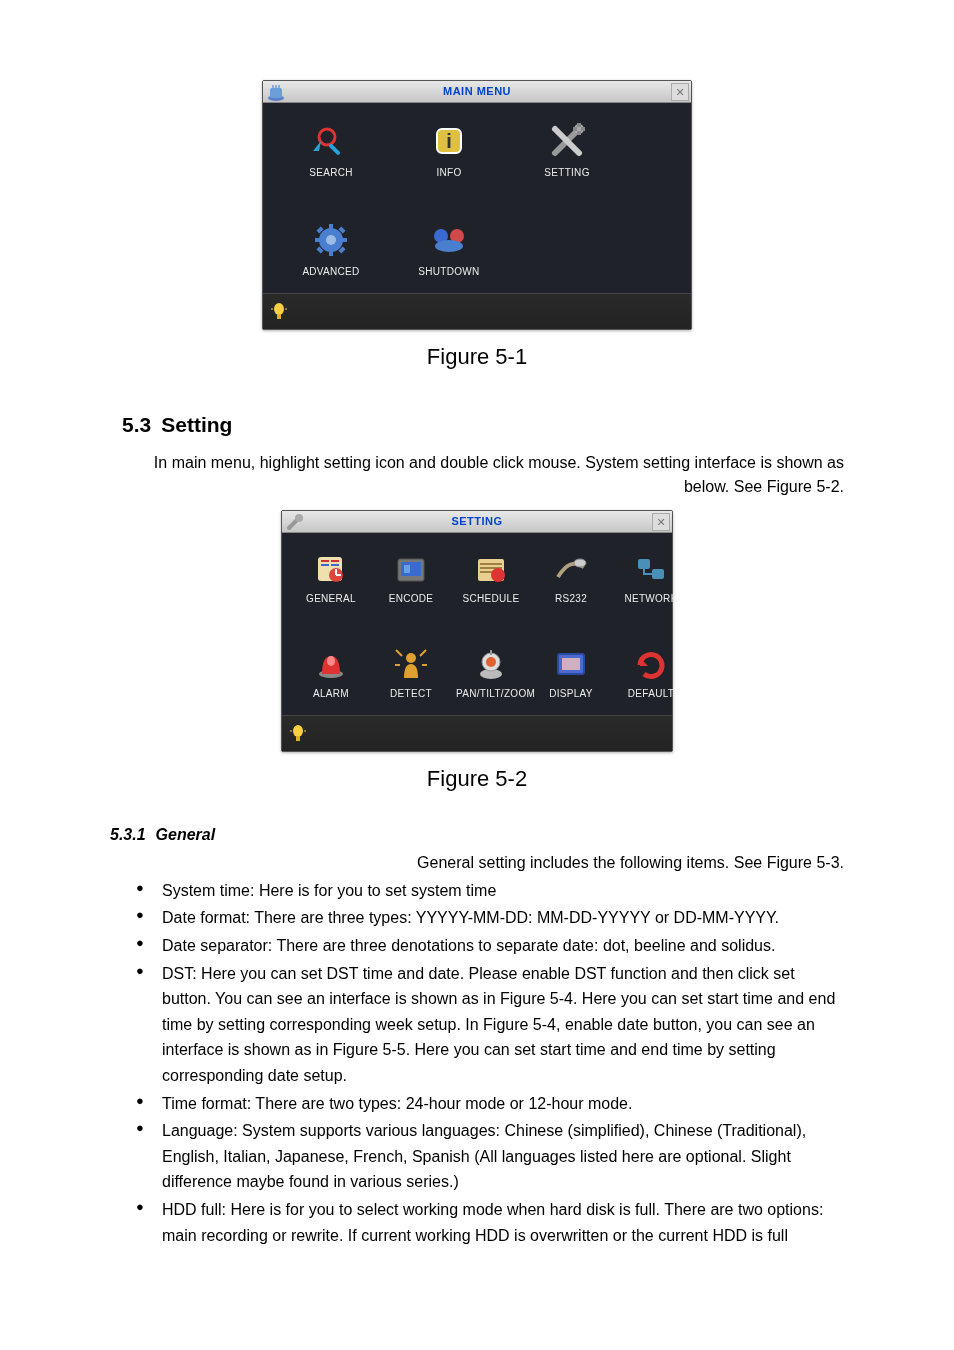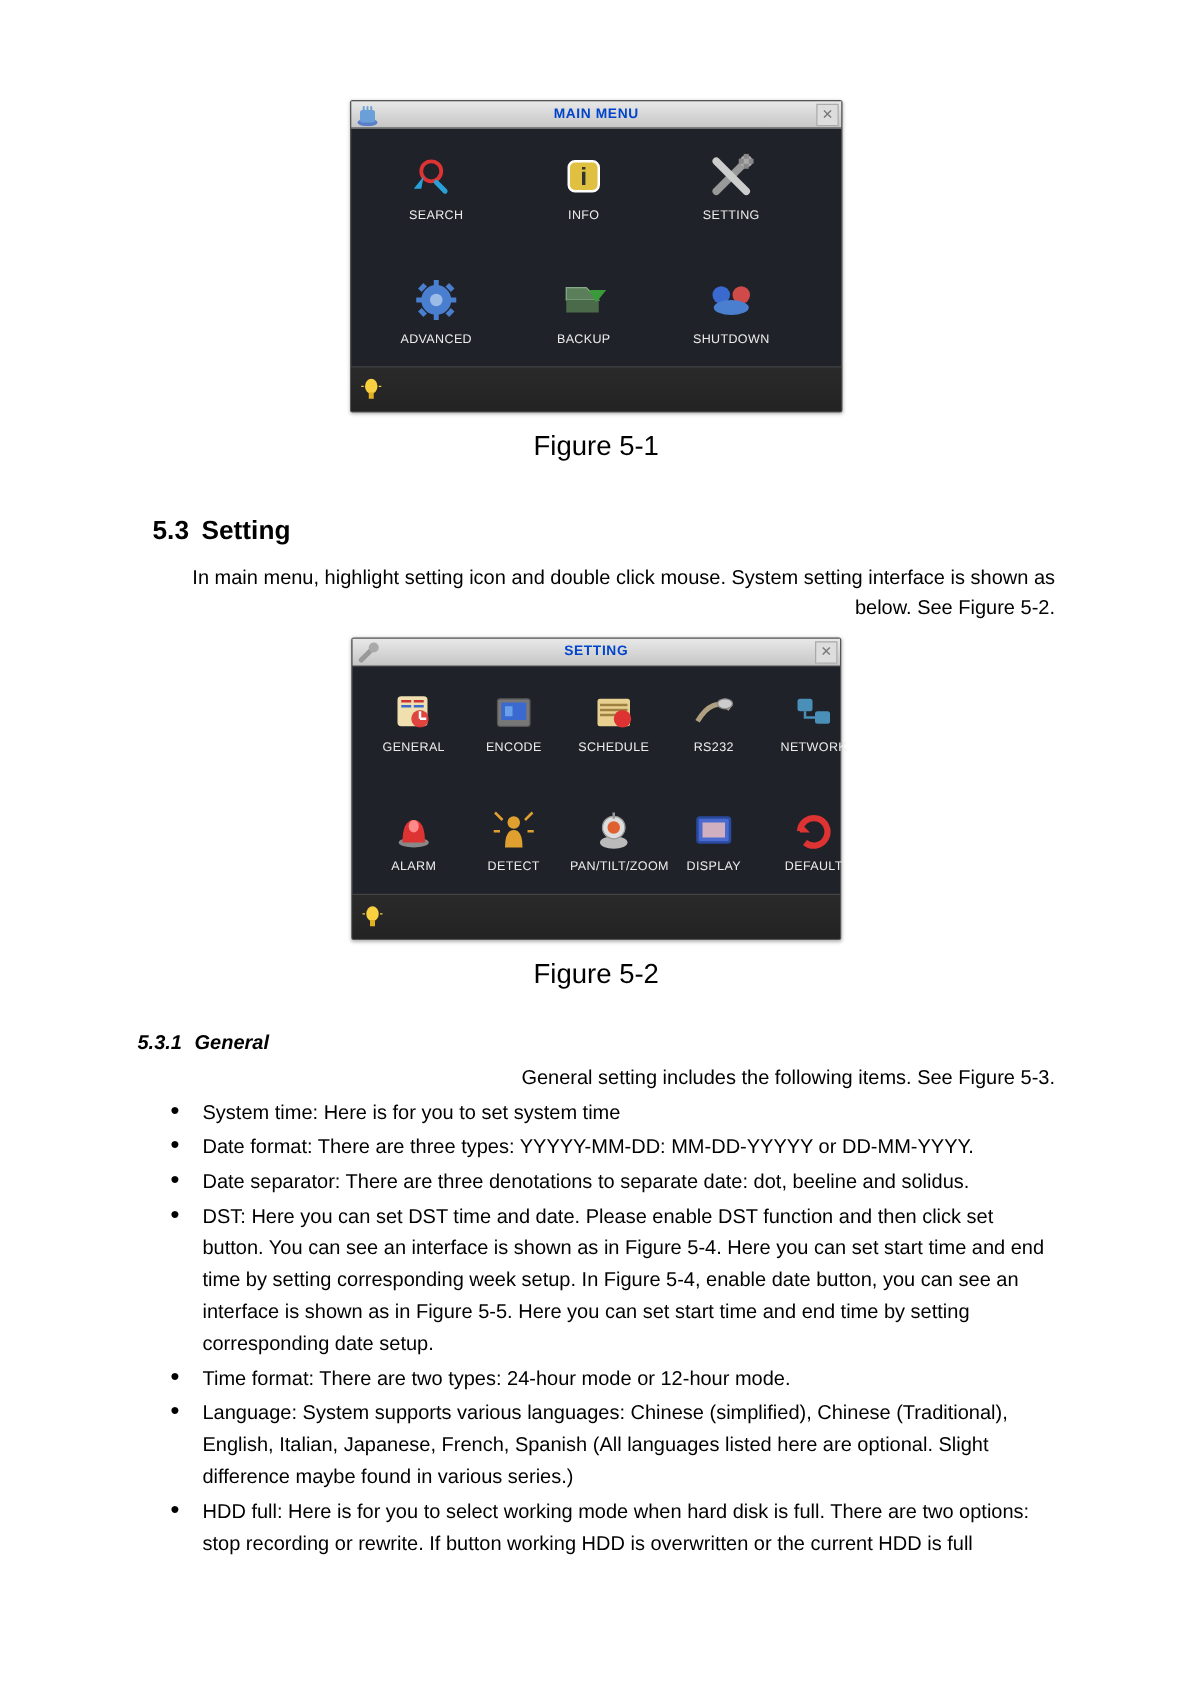--- a/index.html
+++ b/index.html
@@ -257,21 +257,21 @@
       <path d="M6 2 L6 5 M9 2 L9 5 M12 2 L12 5" stroke="#6a9fd8" stroke-width="1.5"></path>
     </g>
     <g id="ic-wrench">
       <path d="M3 15 L12 6" stroke="#999" stroke-width="4" stroke-linecap="round"></path>
       <circle cx="13" cy="5" r="4" fill="#aaa"></circle>
     </g>
   </defs>
 </svg>
 
 <div class="figure-wrap">
-  <div class="dvr-window menu1" style="width:394px">
+  <div class="dvr-window menu1" style="width:430px">
     <div class="dvr-titlebar">
       <div class="dvr-title-icon"><svg width="18" height="18" viewBox="0 0 18 18">
             <use href="#ic-app"></use>
           </svg></div>
       <span class="dvr-titlebar-text">MAIN MENU</span>
       <div class="dvr-close">✕</div>
     </div>
     <div class="menu-area">
       <div class="menu-grid">
         <div class="menu-item">
@@ -298,28 +298,20 @@
             </div>
           <div class="menu-label">SETTING</div>
         </div>
         <div class="menu-item">
           <div class="icon-slot">
               <svg width="36" height="36" viewBox="0 0 36 36">
                 <use href="#ic-advanced"></use>
               </svg>
             </div>
           <div class="menu-label">ADVANCED</div>
-        </div>
-        <div class="menu-item">
-          <div class="icon-slot">
-              <svg width="36" height="36" viewBox="0 0 36 36">
-                <use href="#ic-backup"></use>
-              </svg>
-            </div>
-          <div class="menu-label">BACKUP</div>
         </div>
         <div class="menu-item">
           <div class="icon-slot">
               <svg width="36" height="36" viewBox="0 0 36 36">
                 <use href="#ic-shutdown"></use>
               </svg>
             </div>
           <div class="menu-label">SHUTDOWN</div>
         </div>
       </div>
@@ -444,14 +436,14 @@
   <span class="num">5.3.1</span><span>General</span>
 </h3>
 <p class="body-text" style="margin-bottom:2px">General setting includes the following items. See Figure 5-3.</p>
 <ul class="bullets">
   <li>System time: Here is for you to set system time</li>
   <li>Date format: There are three types: YYYYY-MM-DD: MM-DD-YYYYY or DD-MM-YYYY.</li>
   <li>Date separator: There are three denotations to separate date: dot, beeline and solidus.</li>
   <li>DST: Here you can set DST time and date. Please enable DST function and then click set button. You can see an interface is shown as in Figure 5-4. Here you can set start time and end time by setting corresponding week setup. In Figure 5-4, enable date button, you can see an interface is shown as in Figure 5-5. Here you can set start time and end time by setting corresponding date setup.</li>
   <li>Time format: There are two types: 24-hour mode or 12-hour mode.</li>
   <li>Language: System supports various languages: Chinese (simplified), Chinese (Traditional), English, Italian, Japanese, French, Spanish (All languages listed here are optional. Slight difference maybe found in various series.)</li>
-  <li>HDD full: Here is for you to select working mode when hard disk is full. There are two options: stop recording or rewrite. If button working HDD is overwritten or the current HDD is full</li>
+  <li>HDD full: Here is for you to select working mode when hard disk is full. There are two options: main recording or rewrite. If current working HDD is overwritten or the current HDD is full</li>
 </ul>
 
 </body></html>

